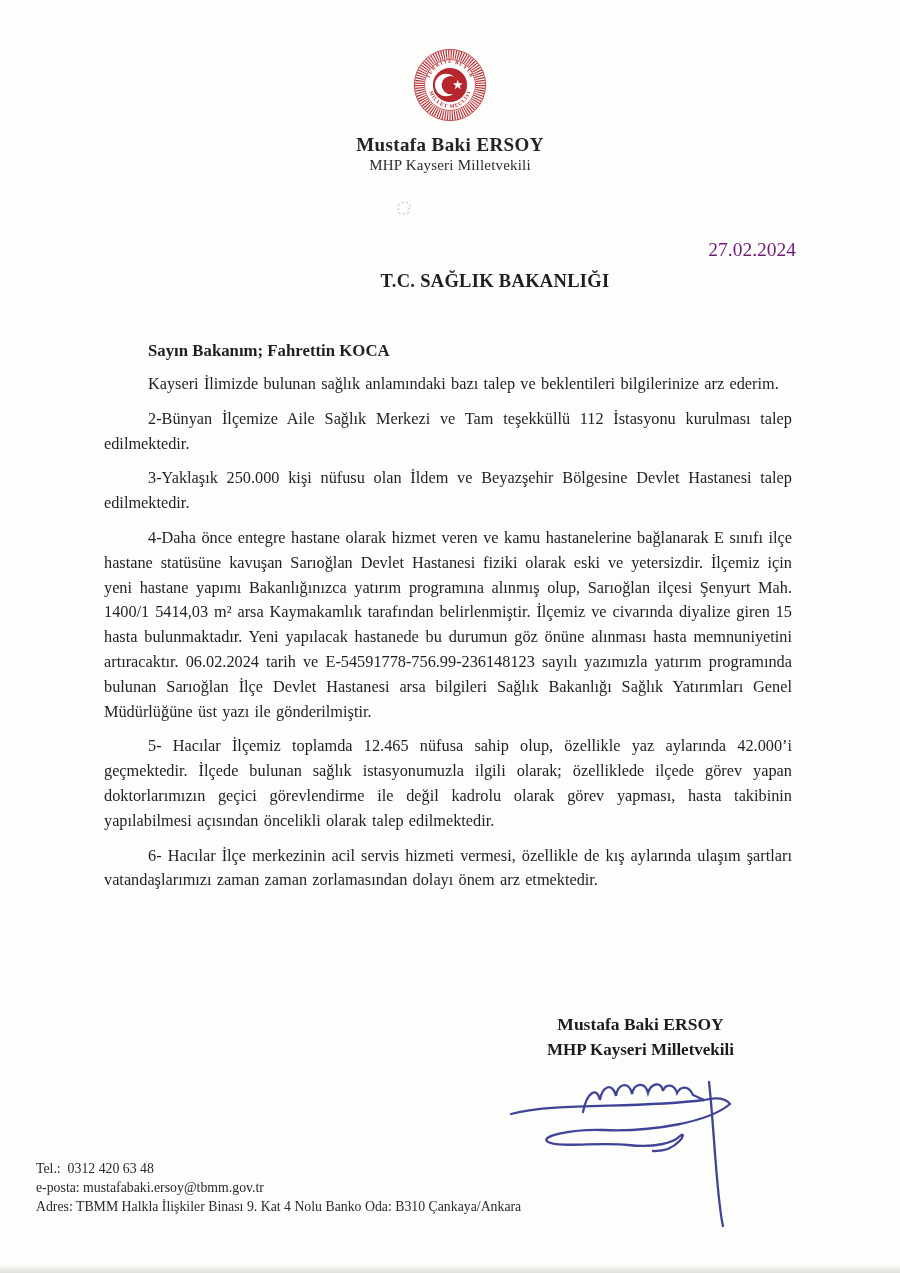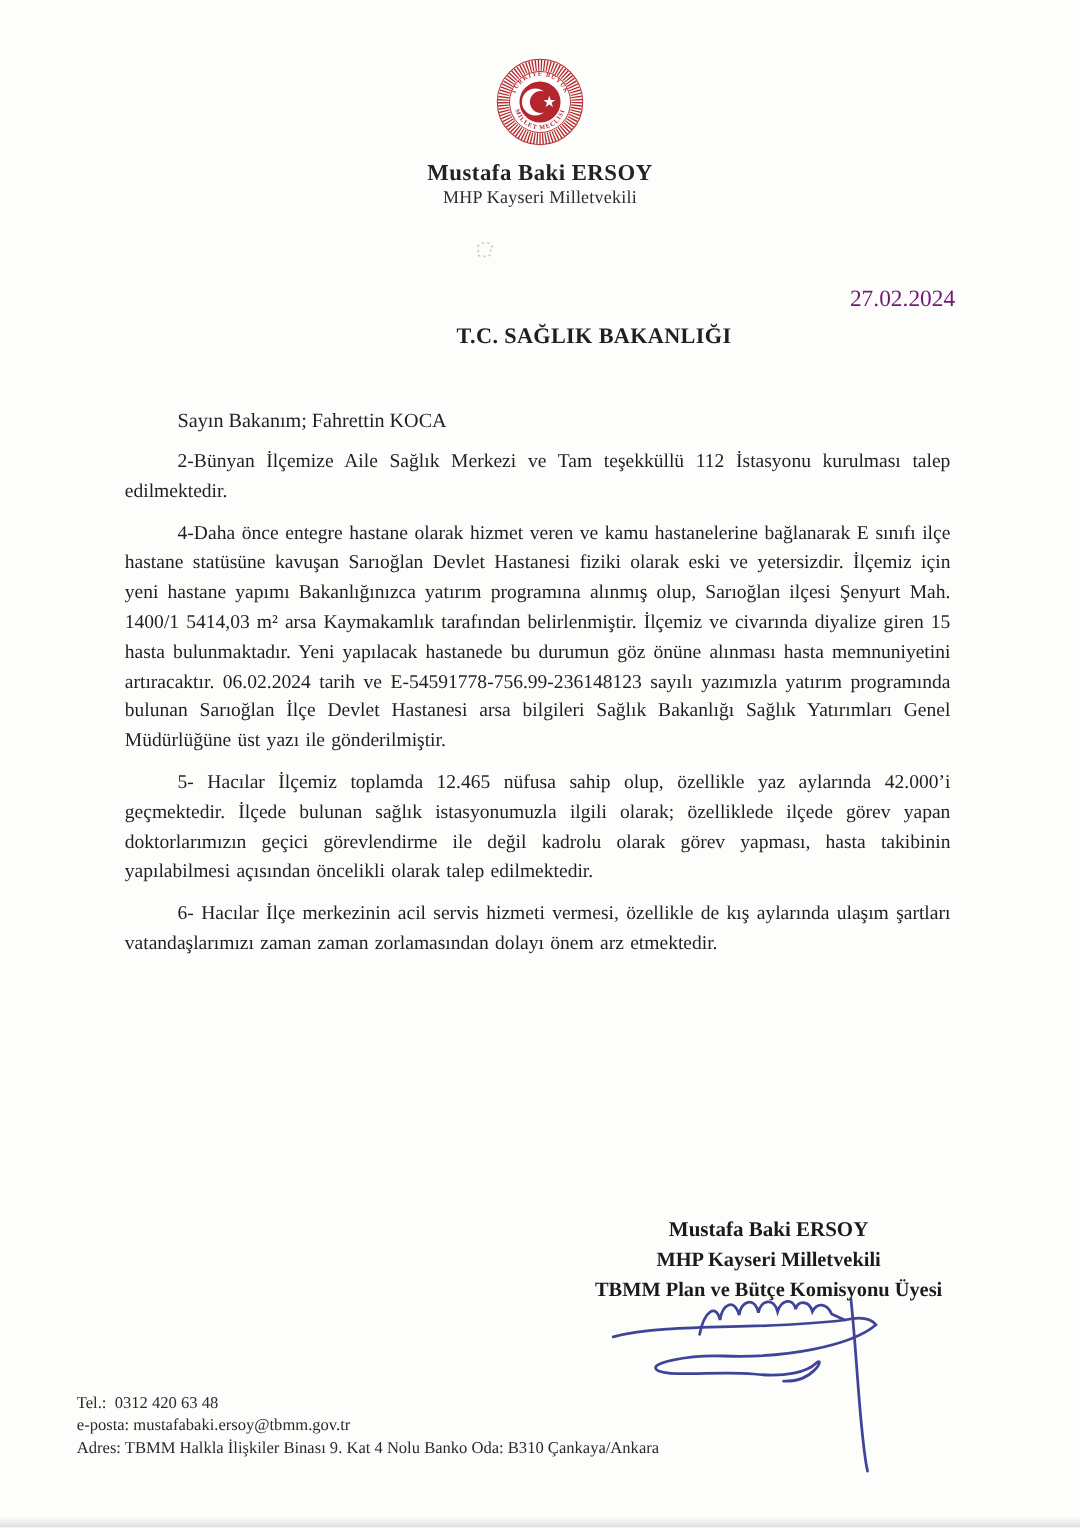--- a/index.html
+++ b/index.html
@@ -21,34 +21,34 @@
   .lh-name{font-size:19px;font-weight:bold;letter-spacing:.4px;color:#232323;line-height:23px;}
   .lh-line{font-size:15px;color:#2c2c2c;line-height:19px;letter-spacing:.2px;}
 
   
   .date{position:absolute;top:239px;right:104px;font-size:19.5px;color:#701a75;}
   .recipient{position:absolute;top:271px;left:0;width:100%;text-align:center;
     font-weight:bold;font-size:18.5px;letter-spacing:.3px;transform:translateX(45px);}
 
   
   .letter-body{position:absolute;top:340px;left:104px;width:688px;}
-  .salutation{font-weight:normal;font-size:16.8px;margin:0 0 0 44px;line-height:22px;}
+  .salutation{font-weight:bold;font-size:16.8px;margin:0 0 0 44px;line-height:22px;}
   .para{font-size:16.3px;line-height:24.8px;text-align:justify;text-indent:44px;
     margin:10px 0 0 0;word-spacing:1.2px;}
 
   
   .sig-block{position:absolute;top:1012px;left:468px;width:345px;text-align:center;
     font-weight:bold;color:#1b1b1b;}
   .sig-name{font-size:17.5px;line-height:25px;}
   .sig-line{font-size:17px;line-height:25px;}
   .signature-svg{position:absolute;top:1072px;left:503px;width:305px;height:165px;}
 
   
   .contact-footer{position:absolute;left:36px;top:1159px;font-size:13.8px;
-    line-height:19px;color:#2a2a2a;margin-left:28px;}
+    line-height:19px;color:#2a2a2a;}
   .f-line{white-space:pre-wrap;}
 </style>
 </head>
 <body>
 
 <div class="page">
 
   <header class="letterhead">
     <svg class="emblem" viewBox="0 0 100 100" aria-hidden="true">
 
@@ -80,30 +80,31 @@
 
   <svg class="smudge" viewBox="0 0 24 24" aria-hidden="true">
     <path d="M 7,13 C 4,9 8,4 13,6 C 17,4 20,9 16,11 C 20,13 15,19 10,16 C 7,17 5,15 7,13" fill="none" stroke="#a3a39d" stroke-width="1.4" stroke-dasharray="2 2.5"></path>
   </svg>
 
   <div class="date">27.02.2024</div>
   <div class="recipient">T.C. SAĞLIK BAKANLIĞI</div>
 
   <main class="letter-body">
     <p class="salutation">Sayın Bakanım; Fahrettin KOCA</p>
+    <p class="para">Kayseri İlimizde bulunan sağlık anlamındaki bazı talep ve beklentileri bilgilerinize arz ederim.</p>
     <p class="para">2-Bünyan İlçemize Aile Sağlık Merkezi ve Tam teşekküllü 112 İstasyonu kurulması talep edilmektedir.</p>
+    <p class="para">3-Yaklaşık 250.000 kişi nüfusu olan İldem ve Beyazşehir Bölgesine Devlet Hastanesi talep edilmektedir.</p>
     <p class="para">4-Daha önce entegre hastane olarak hizmet veren ve kamu hastanelerine bağlanarak E sınıfı ilçe hastane statüsüne kavuşan Sarıoğlan Devlet Hastanesi fiziki olarak eski ve yetersizdir. İlçemiz için yeni hastane yapımı Bakanlığınızca yatırım programına alınmış olup, Sarıoğlan ilçesi Şenyurt Mah. 1400/1 5414,03 m² arsa Kaymakamlık tarafından belirlenmiştir. İlçemiz ve civarında diyalize giren 15 hasta bulunmaktadır. Yeni yapılacak hastanede bu durumun göz önüne alınması hasta memnuniyetini artıracaktır. 06.02.2024 tarih ve E-54591778-756.99-236148123 sayılı yazımızla yatırım programında bulunan Sarıoğlan İlçe Devlet Hastanesi arsa bilgileri Sağlık Bakanlığı Sağlık Yatırımları Genel Müdürlüğüne üst yazı ile gönderilmiştir.</p>
     <p class="para">5- Hacılar İlçemiz toplamda 12.465 nüfusa sahip olup, özellikle yaz aylarında 42.000’i geçmektedir. İlçede bulunan sağlık istasyonumuzla ilgili olarak; özelliklede ilçede görev yapan doktorlarımızın geçici görevlendirme ile değil kadrolu olarak görev yapması, hasta takibinin yapılabilmesi açısından öncelikli olarak talep edilmektedir.</p>
     <p class="para">6- Hacılar İlçe merkezinin acil servis hizmeti vermesi, özellikle de kış aylarında ulaşım şartları vatandaşlarımızı zaman zaman zorlamasından dolayı önem arz etmektedir.</p>
   </main>
 
   <div class="sig-block">
     <div class="sig-name">Mustafa Baki ERSOY</div>
     <div class="sig-line">MHP Kayseri Milletvekili</div>
-    <div class="sig-line">TBMM Plan ve Bütçe Komisyonu Üyesi</div>
   </div>
   <svg class="signature-svg" viewBox="0 0 305 165" aria-hidden="true">
     <g fill="none" stroke="#2f3590" stroke-width="2.3" stroke-linecap="round" opacity="0.92">
       <path d="M 80,40 C 84,20 94,14 97,28 C 99,15 109,9 113,24 C 114,12 126,8 129,22 C 131,11 142,9 145,21 C 148,11 158,9 160,19 C 162,12 171,11 174,21 C 178,13 186,14 190,23 L 201,28"></path>
       <path d="M 8,42 C 55,30 130,37 201,28 C 214,25 223,27 227,32 C 206,50 150,60 100,58 C 70,57 35,64 45,70 C 58,76 95,70 125,73 C 152,76 170,71 177,64 C 185,57 176,80 150,79"></path>
       <path d="M 206,10 C 209,36 211,72 214,106 C 216,128 218,146 220,154"></path>
     </g>
   </svg>
 
   <footer class="contact-footer">

